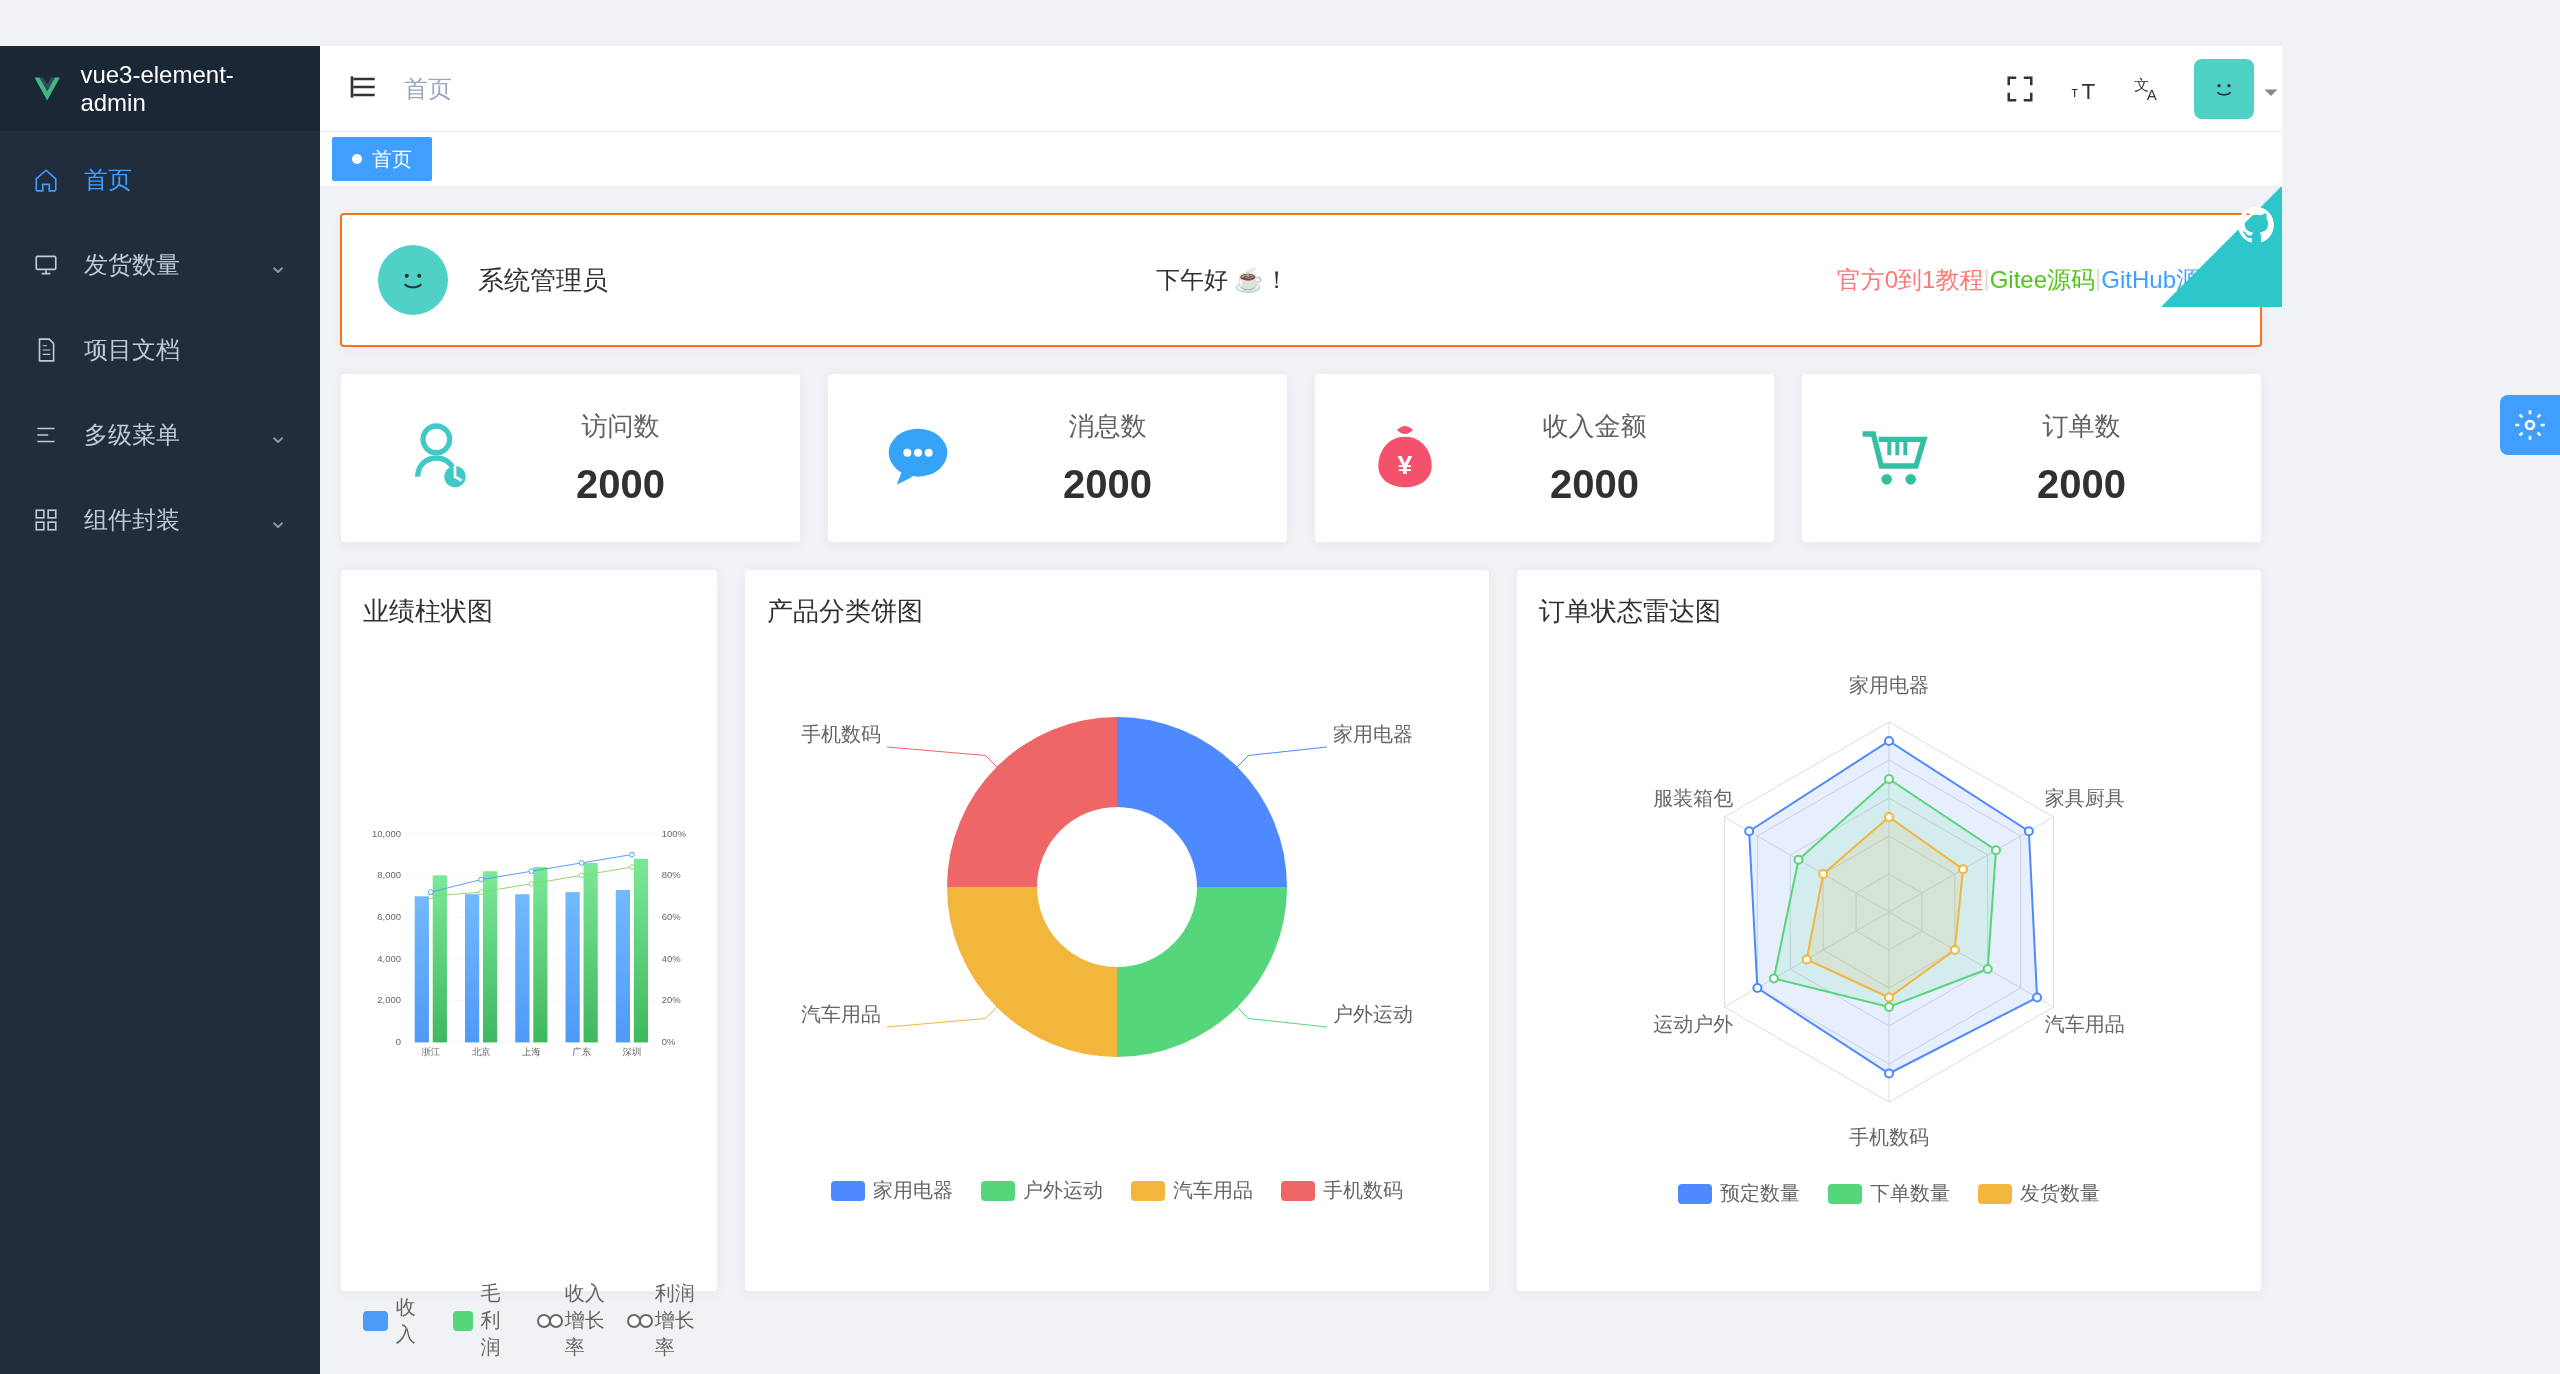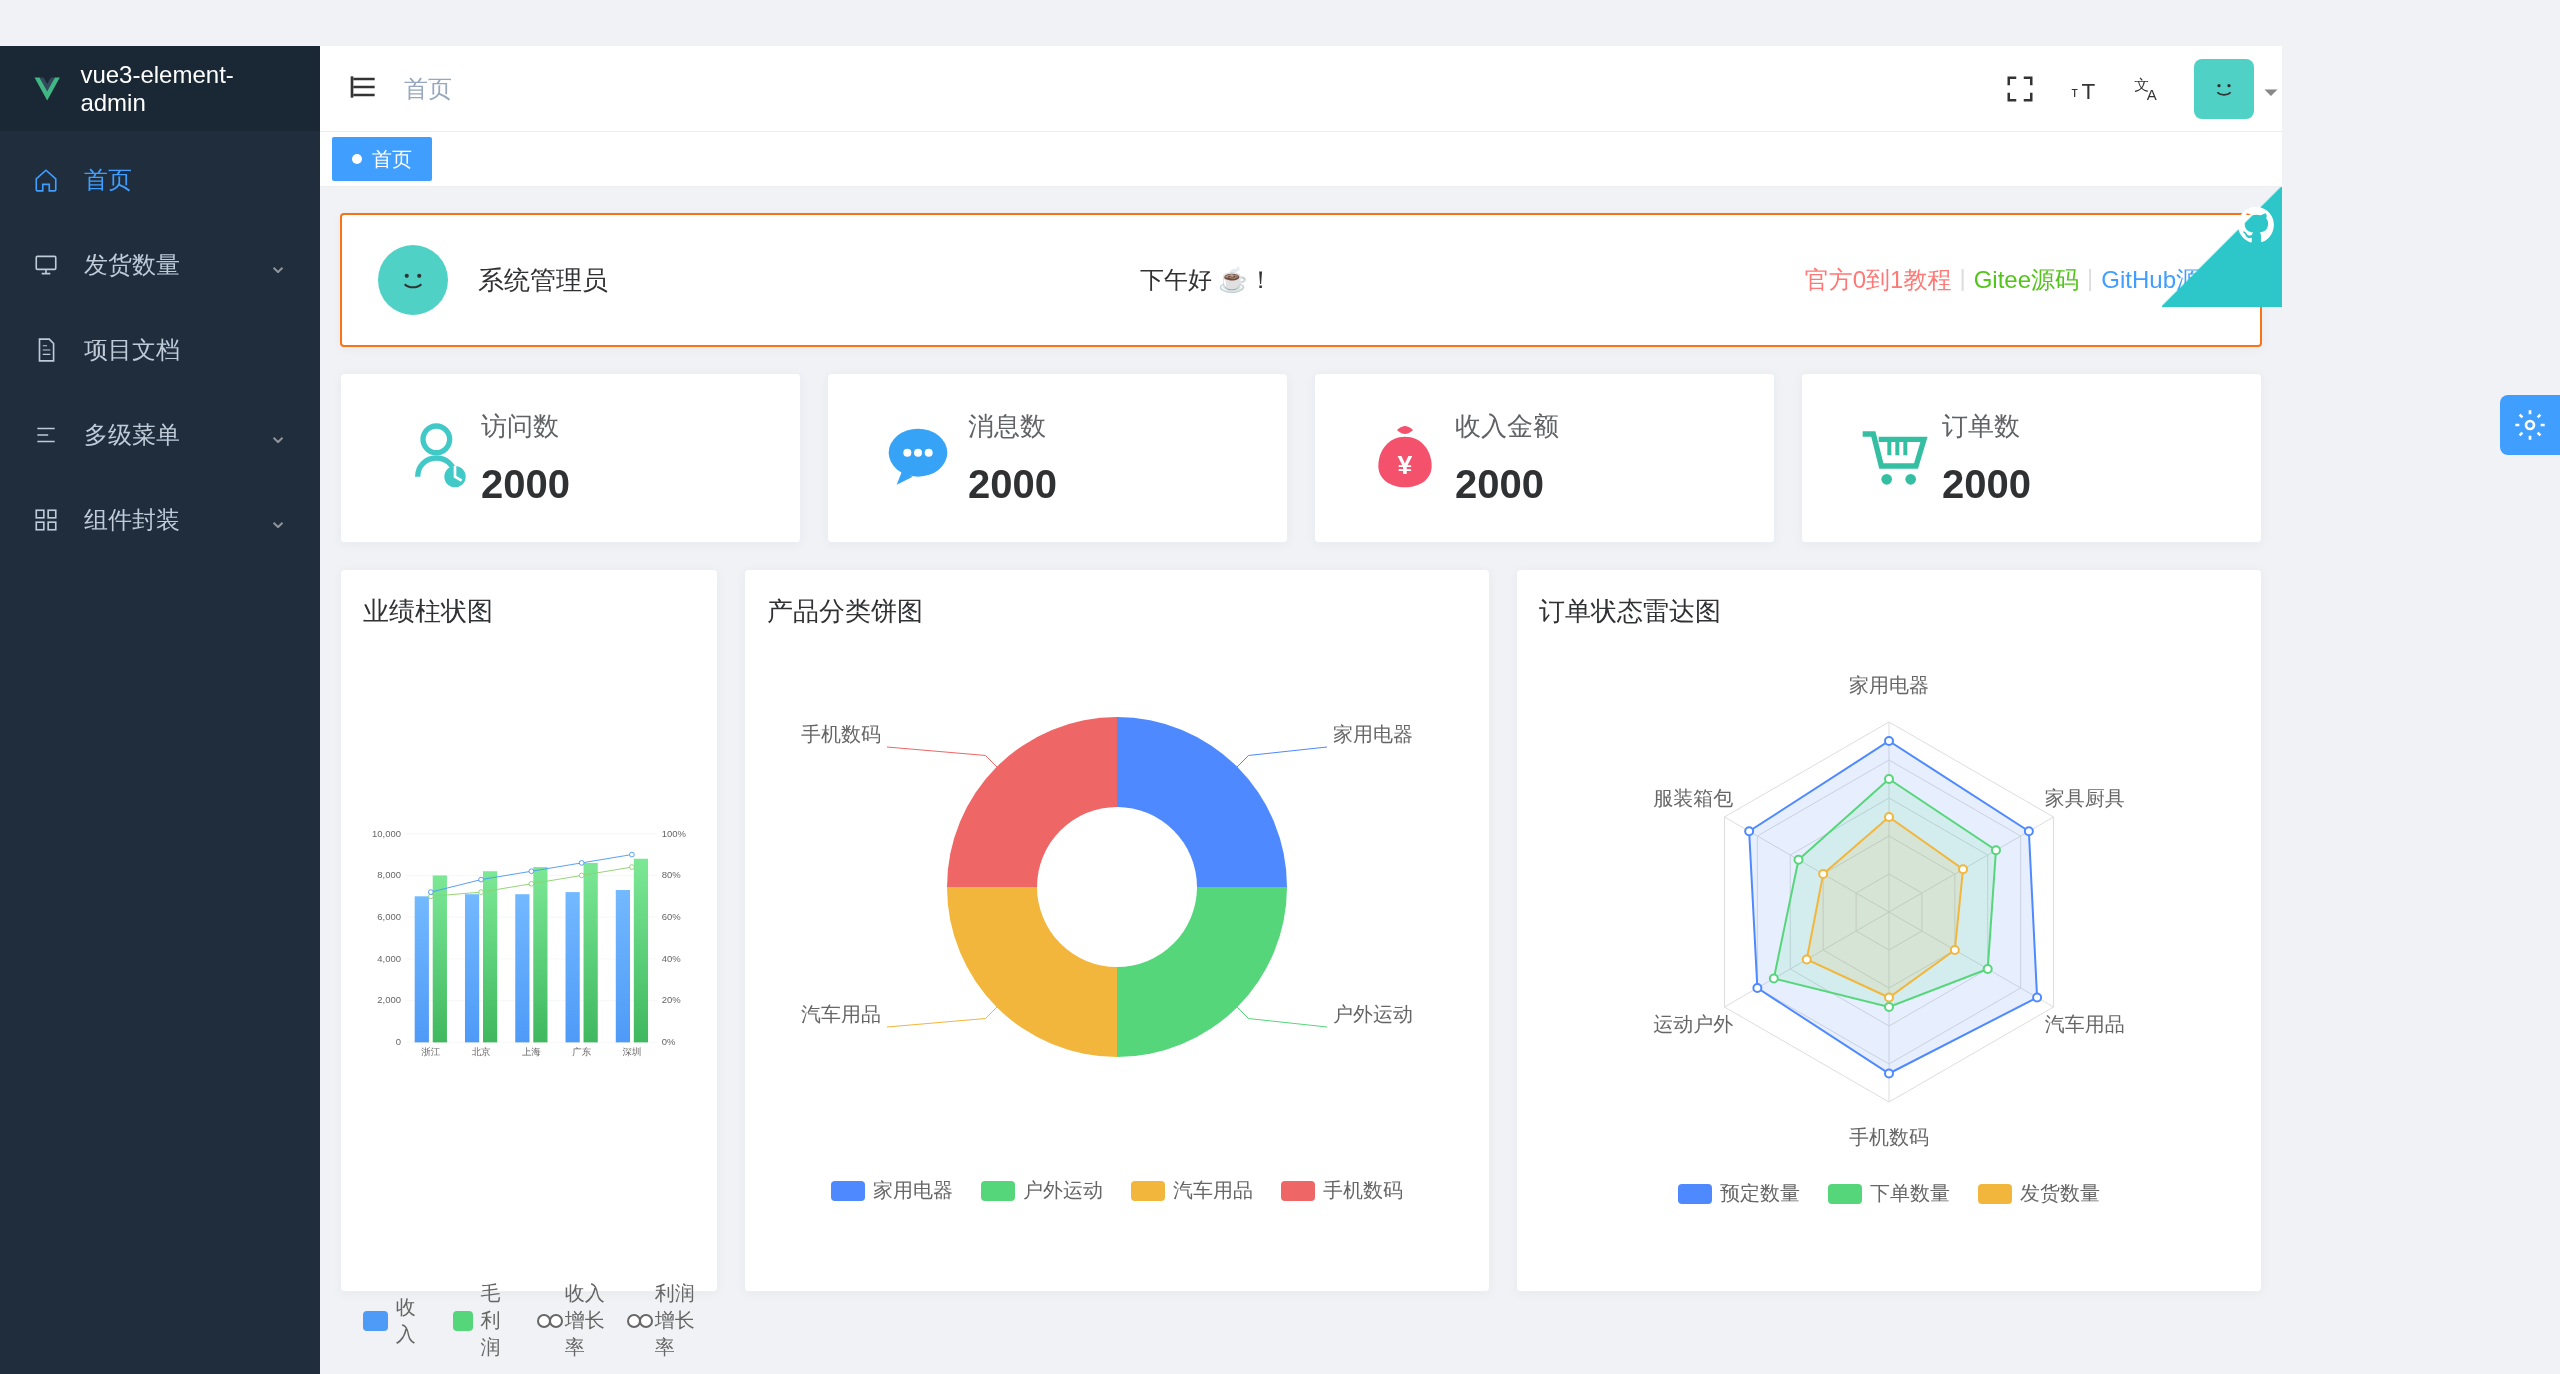--- a/index.html
+++ b/index.html
@@ -34,29 +34,29 @@
 .tag::before { content: ""; width: 10px; height: 10px; border-radius: 50%; background: #fff; }
 
 
 .content { flex: 1; padding: 26px 20px 20px 20px; position: relative; overflow:hidden; }
 .corner-ribbon { position: absolute; top: 0; right: 0; width: 120px; height: 120px; background: linear-gradient(135deg, transparent 49%, #2ec7c9 50%); display:flex; align-items:flex-start; justify-content:flex-end; padding:10px; }
 .corner-ribbon svg { transform: translate(6px, 6px); }
 .welcome-card { background: #fff; border-radius: 4px; padding: 30px 36px; display: flex; align-items: center; gap: 30px; margin-bottom: 26px; border:2px solid #f97316; box-shadow:0 2px 12px rgba(0,0,0,0.04); }
 .welcome-card .avatar-lg { width: 70px; height: 70px; border-radius: 50%; background: #4fd1c5; display:flex; align-items:center; justify-content:center; }
 .welcome-card .title { font-size: 26px; font-weight: 500; }
 .welcome-card .greet { flex: 1; text-align: center; font-size: 24px; }
-.welcome-card .links { display: flex; gap: 8px; font-size: 24px; }
+.welcome-card .links { display: flex; font-size: 24px; }
 .welcome-card .links a { text-decoration: none; }
 .welcome-card .links .sep { color: #ddd; }
 
 
 .stats { display: grid; grid-template-columns: repeat(4, 1fr); gap: 26px; margin-bottom: 26px; }
 .stat-card { background: #fff; border-radius: 4px; padding: 34px 40px; display: flex; align-items: center; border:1px solid #ebeef5; box-shadow:0 2px 12px rgba(0,0,0,0.04); }
 .stat-card .ico { width: 100px; height: 100px; display:flex; align-items:center; justify-content:center; }
-.stat-card .txt { flex: 1; text-align: left; }
+.stat-card .txt { flex: 1; text-align: center; }
 .stat-card .lbl { font-size: 26px; color: #606266; margin-bottom: 18px; }
 .stat-card .val { font-size: 40px; font-weight: 700; color: #303133; }
 
 
 .charts { display: grid; grid-template-columns: 1fr 1fr 1fr; gap: 26px; }
 .chart-card { background: #fff; border-radius: 4px; padding: 24px 22px; border:1px solid #ebeef5; box-shadow:0 2px 12px rgba(0,0,0,0.04); }
 .chart-card h3 { font-size: 26px; font-weight: 500; margin-bottom: 18px; }
 .chart-body { height: 620px; position: relative; }
 
 

